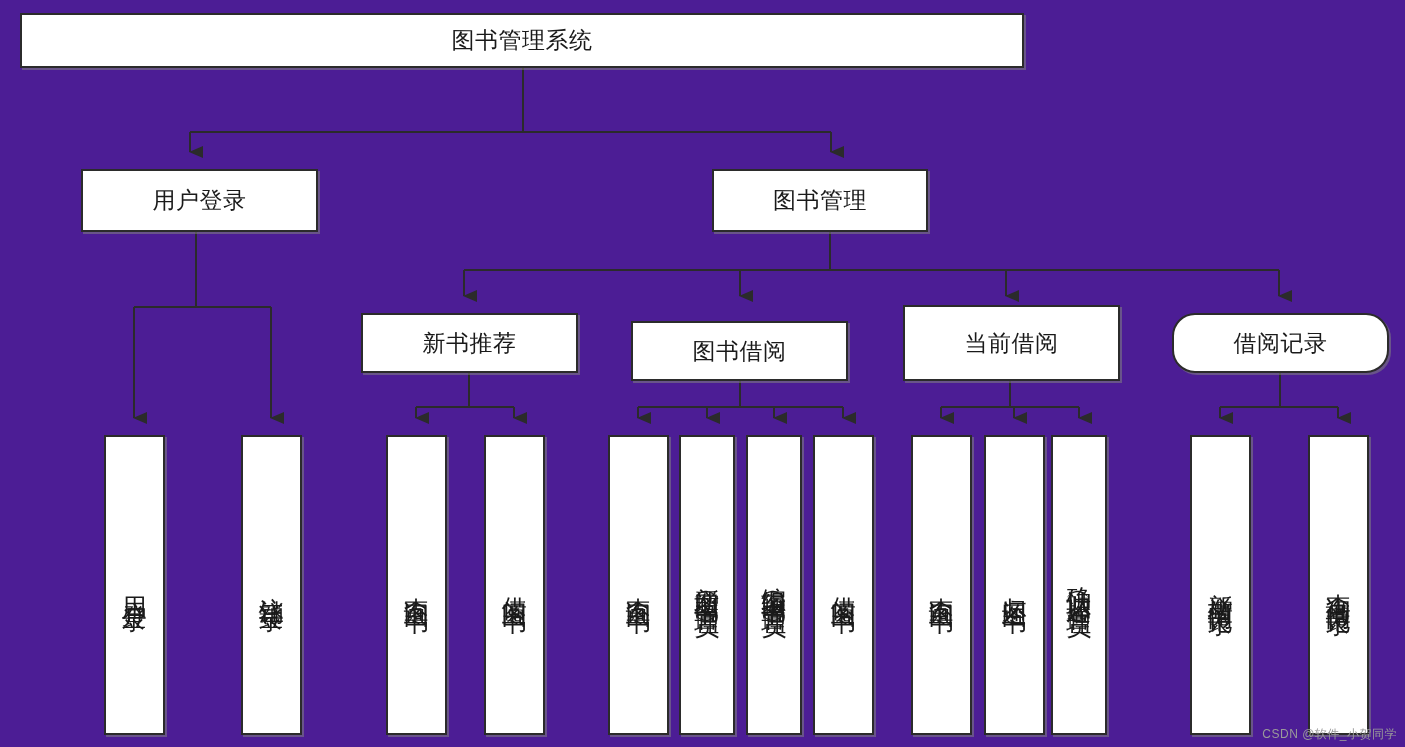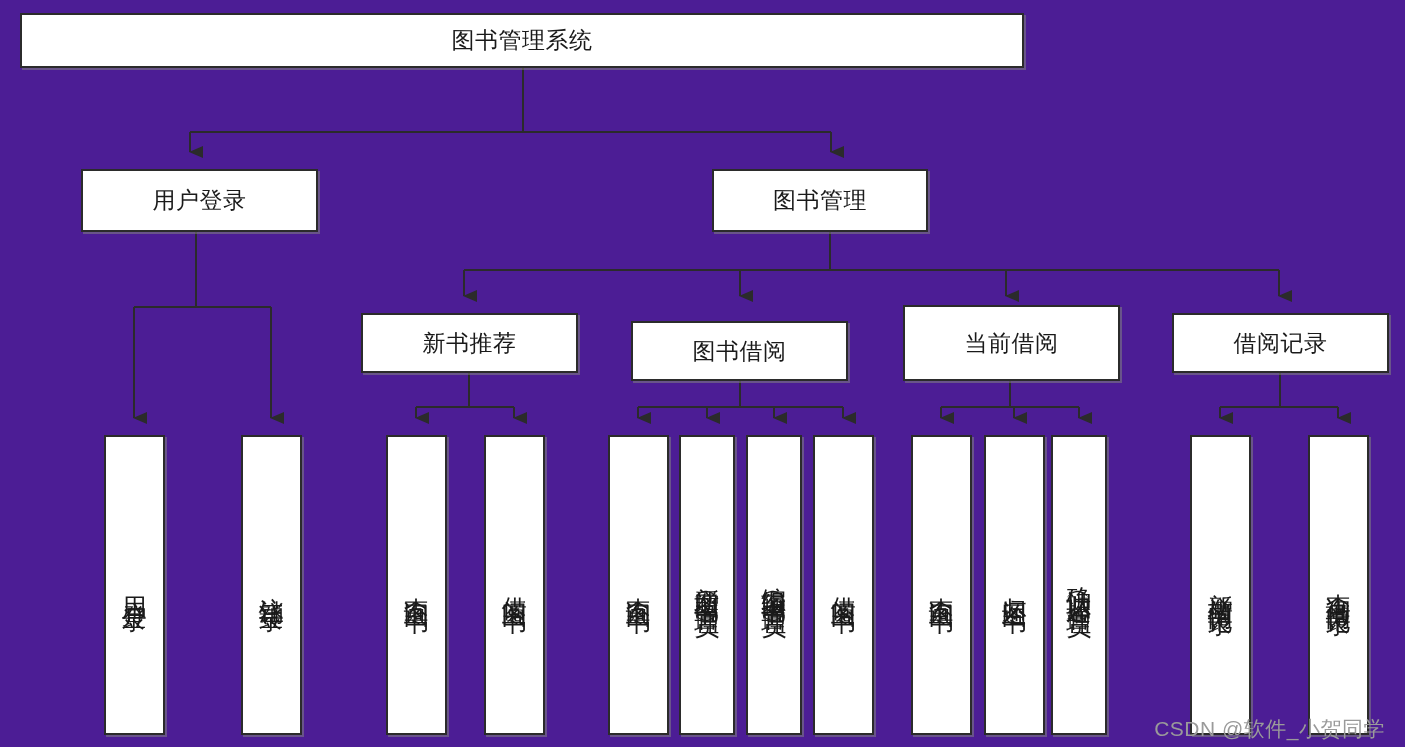--- a/index.html
+++ b/index.html
@@ -53,23 +53,23 @@
     align-items: center;
     justify-content: center;
   }
   .node.vert .vlabel {
     writing-mode: vertical-rl;
     text-orientation: upright;
     white-space: nowrap;
   }
   #watermark {
     position: absolute;
-    right: 20px;
+    right: 8px;
     bottom: 4px;
-    font-size: 21px;
+    font-size: 12px;
     color: #9a9a9a;
     letter-spacing: 0.5px;
     white-space: nowrap;
     margin-left: 16px;
   }
 </style>
 </head>
 <body>
 
 <div id="canvas">
@@ -136,21 +136,21 @@
       </div>
       <div class="node horiz" style="left: 361px; top: 313px; width: 217px; height: 60px; text-align: center;">
         <span class="hlabel">新书推荐</span>
       </div>
       <div class="node horiz" style="left: 631px; top: 313px; width: 217px; height: 60px; margin-top: 8px;">
         <span class="hlabel">图书借阅</span>
       </div>
       <div class="node horiz" style="left: 903px; top: 305px; width: 217px; height: 76px;">
         <span class="hlabel">当前借阅</span>
       </div>
-      <div class="node horiz" style="left: 1172px; top: 313px; width: 217px; height: 60px;">
+      <div class="node horiz" style="left: 1172px; top: 313px; width: 217px; height: 60px; border-radius: 23px;">
         <span class="hlabel">借阅记录</span>
       </div>
       <div class="node vert" style="left: 104px; top: 435px; width: 61px; height: 300px;">
         <span class="vlabel">用户登录</span>
       </div>
       <div class="node vert" style="left: 241px; top: 435px; width: 61px; height: 300px;">
         <span class="vlabel">注销登录</span>
       </div>
       <div class="node vert" style="left: 386px; top: 435px; width: 61px; height: 300px;">
         <span class="vlabel">查询图书</span>

